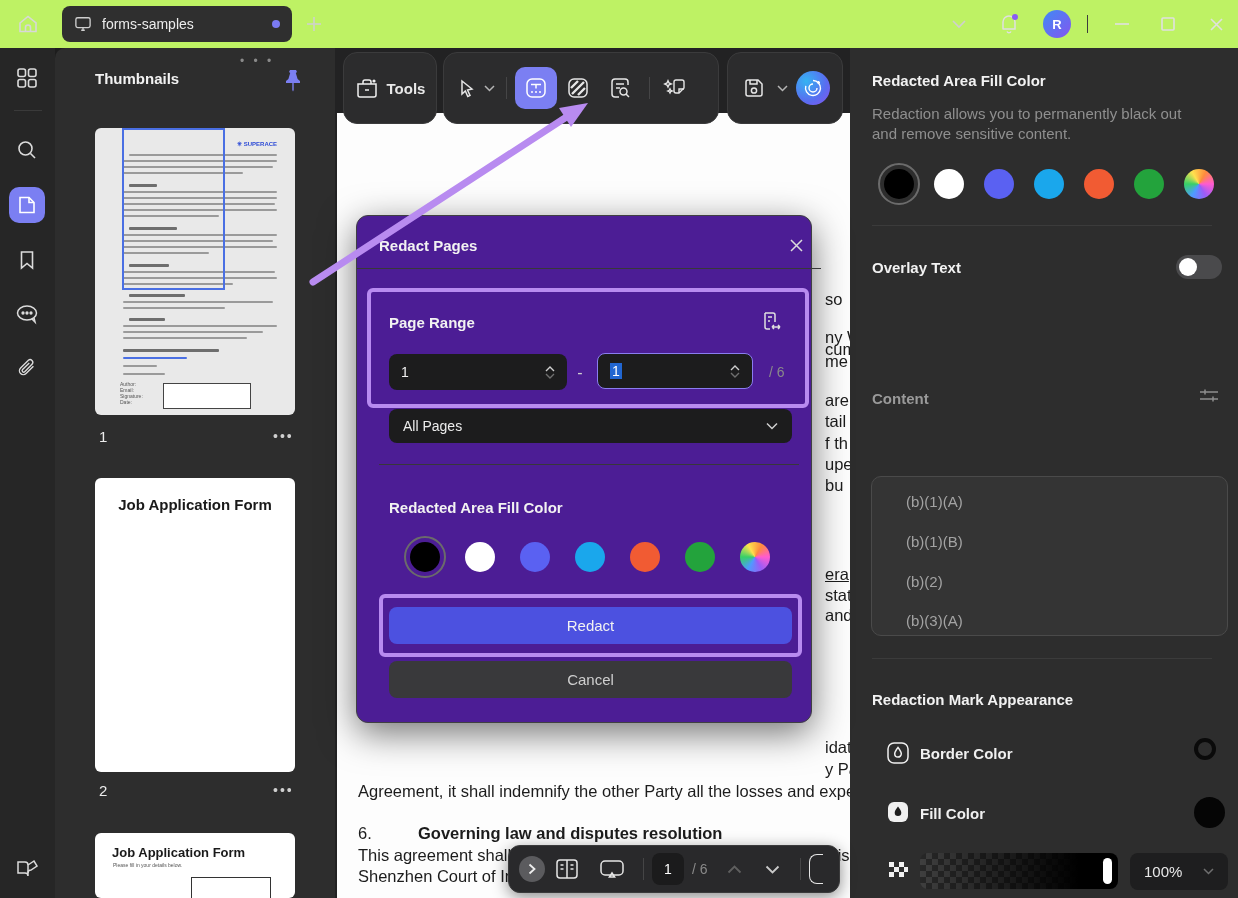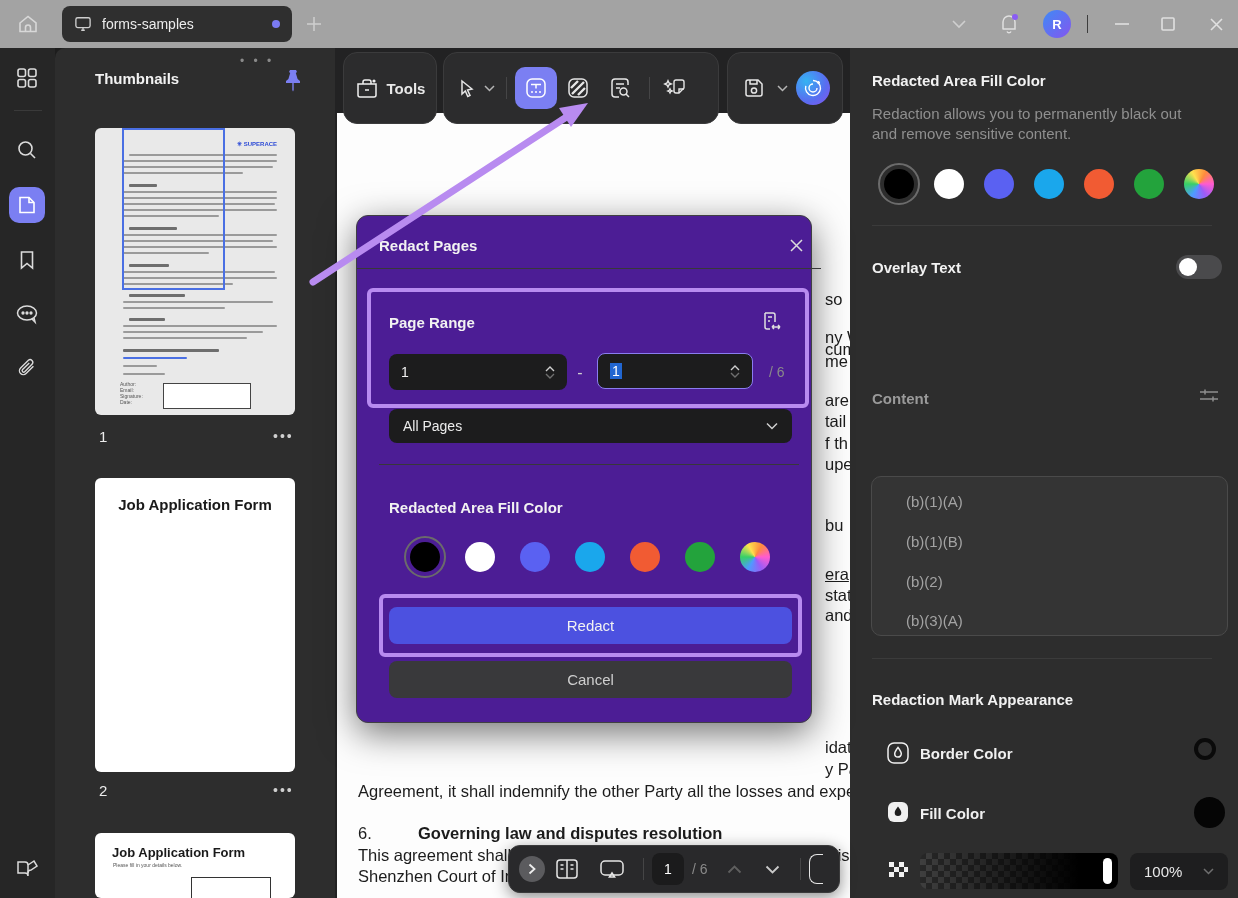--- a/index.html
+++ b/index.html
@@ -2,21 +2,21 @@
 <html><head>
 <meta charset="utf-8">
 <style>
   * { margin:0; padding:0; box-sizing:border-box; }
   html,body { width:1238px; height:898px; overflow:hidden; background:#1d1d1d;
     font-family:"Liberation Sans", sans-serif; color:#e8e8e8; }
   .abs { position:absolute; }
   .app { position:relative; width:1238px; height:898px; }
 
   
-  .topbar { left:0; top:0; width:1238px; height:48px; background:#a3a3a3; }
+  .topbar { left:0; top:0; width:1238px; height:48px; background:#bef264; }
   .icon-btn { display:flex; align-items:center; justify-content:center; color:#d8d8d8; cursor:pointer; }
   .doc-tab { left:62px; top:6px; width:230px; height:36px; background:#2f2f2f; border-radius:8px;
     display:flex; align-items:center; padding:0 12px; }
   .doc-tab .tab-title { font-size:14px; color:#ececec; margin-left:10px; flex:1; }
   .unsaved-dot { width:8px; height:8px; border-radius:50%; background:#7a7af2; }
   .avatar { left:1043px; top:10px; width:28px; height:28px; border-radius:50%;
     background:linear-gradient(135deg,#3f8af5,#8456ef); display:flex; align-items:center; justify-content:center;
     font-size:13px; font-weight:700; color:#fff; }
   .tb-divider { left:1087px; top:15px; width:1px; height:18px; background:#3d3d3d; }
 
@@ -282,21 +282,21 @@
 
     <div class="page">
       <span class="frag" style="top:177px;">so</span>
       <span class="frag" style="top:215px;">ny W</span>
       <span class="frag" style="top:227px;">cum</span>
       <span class="frag" style="top:239px;">me</span>
       <span class="frag" style="top:278px;">are</span>
       <span class="frag" style="top:299px;">tail</span>
       <span class="frag" style="top:321px;">f th</span>
       <span class="frag" style="top:342px;">uper</span>
-      <span class="frag" style="top:363px;margin-top:40px;">bu</span>
+      <span class="frag" style="top:363px;">bu</span>
       <span class="frag" style="top:452px;text-decoration:underline;">era</span>
       <span class="frag" style="top:473px;">stat</span>
       <span class="frag" style="top:493px;">and</span>
       <span class="frag" style="top:625px;">idat</span>
       <span class="frag" style="top:647px;">y Pa</span>
 
       <div class="doc-text" style="left:21px;top:669px;">Agreement, it shall indemnify the other Party all the losses and expenses</div>
       <div class="doc-text" style="left:21px;top:711px;">6.</div>
       <div class="doc-text" style="left:81px;top:711px;font-weight:700;">Governing law and disputes resolution</div>
       <div class="doc-text" style="left:21px;top:733px;">This agreement shall be governed by the laws of China and any disputes</div>

